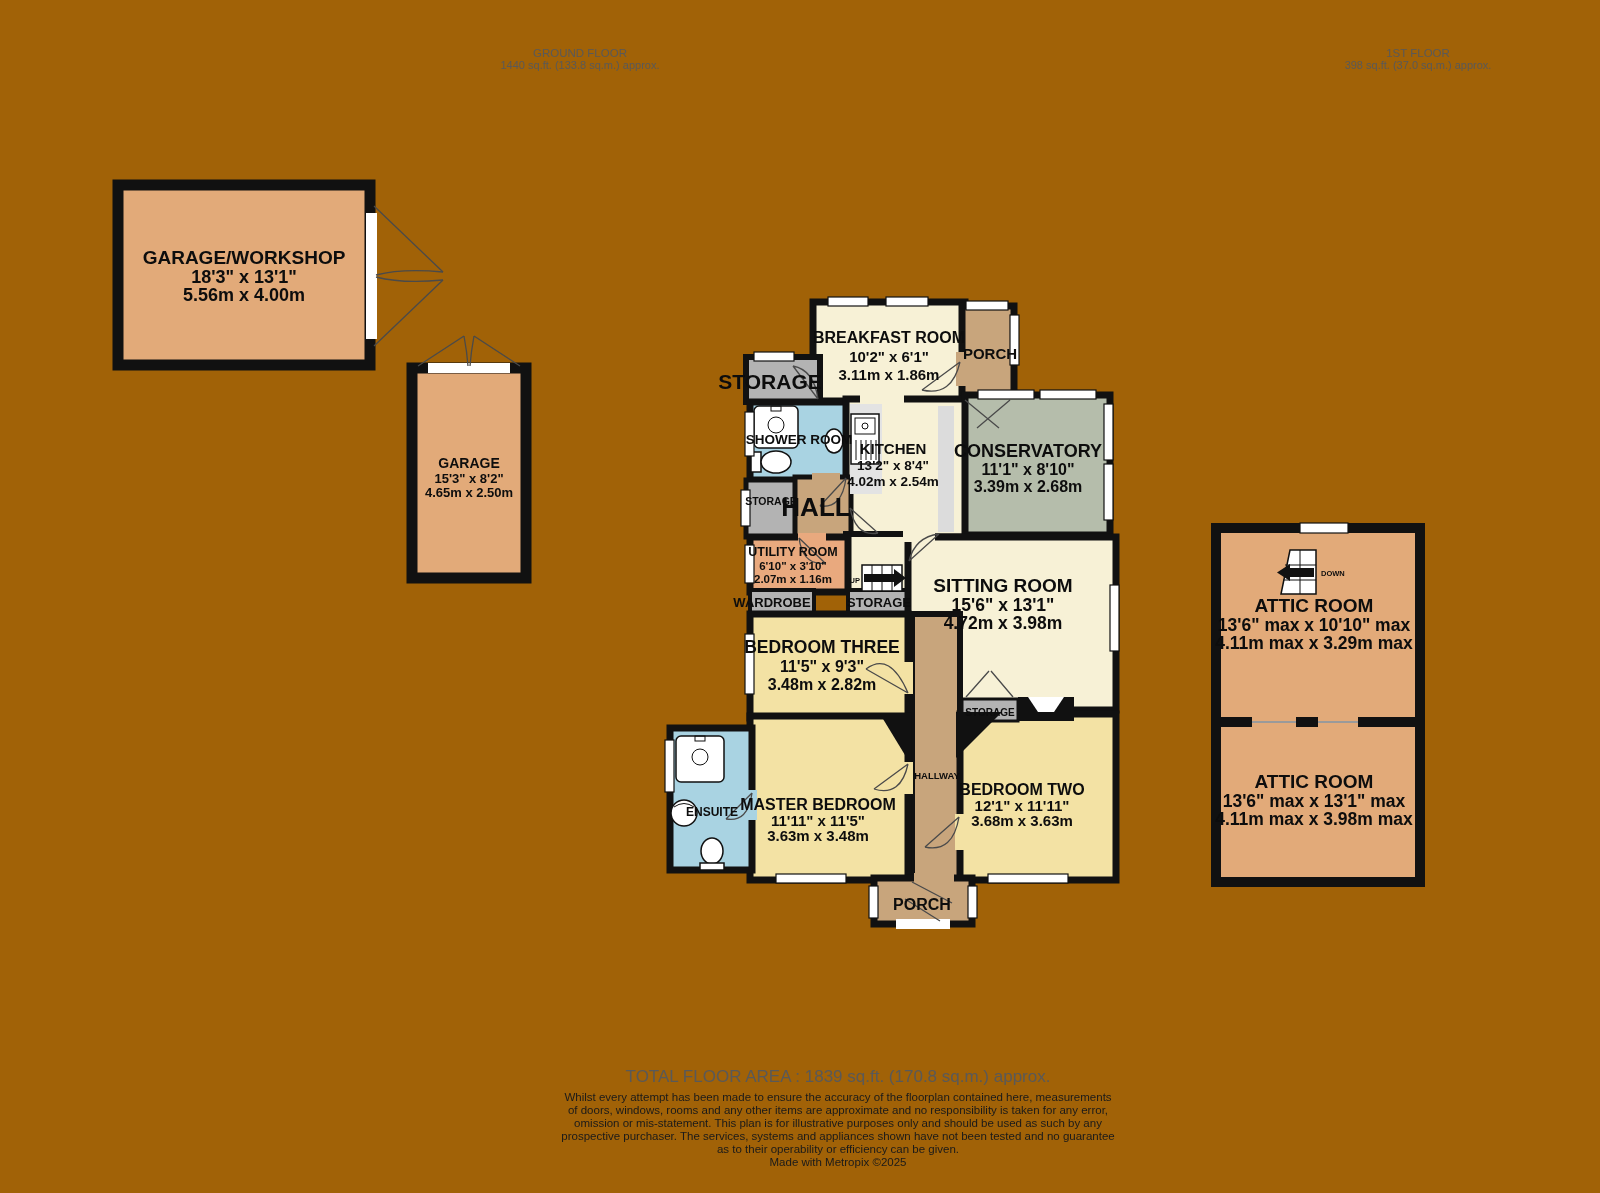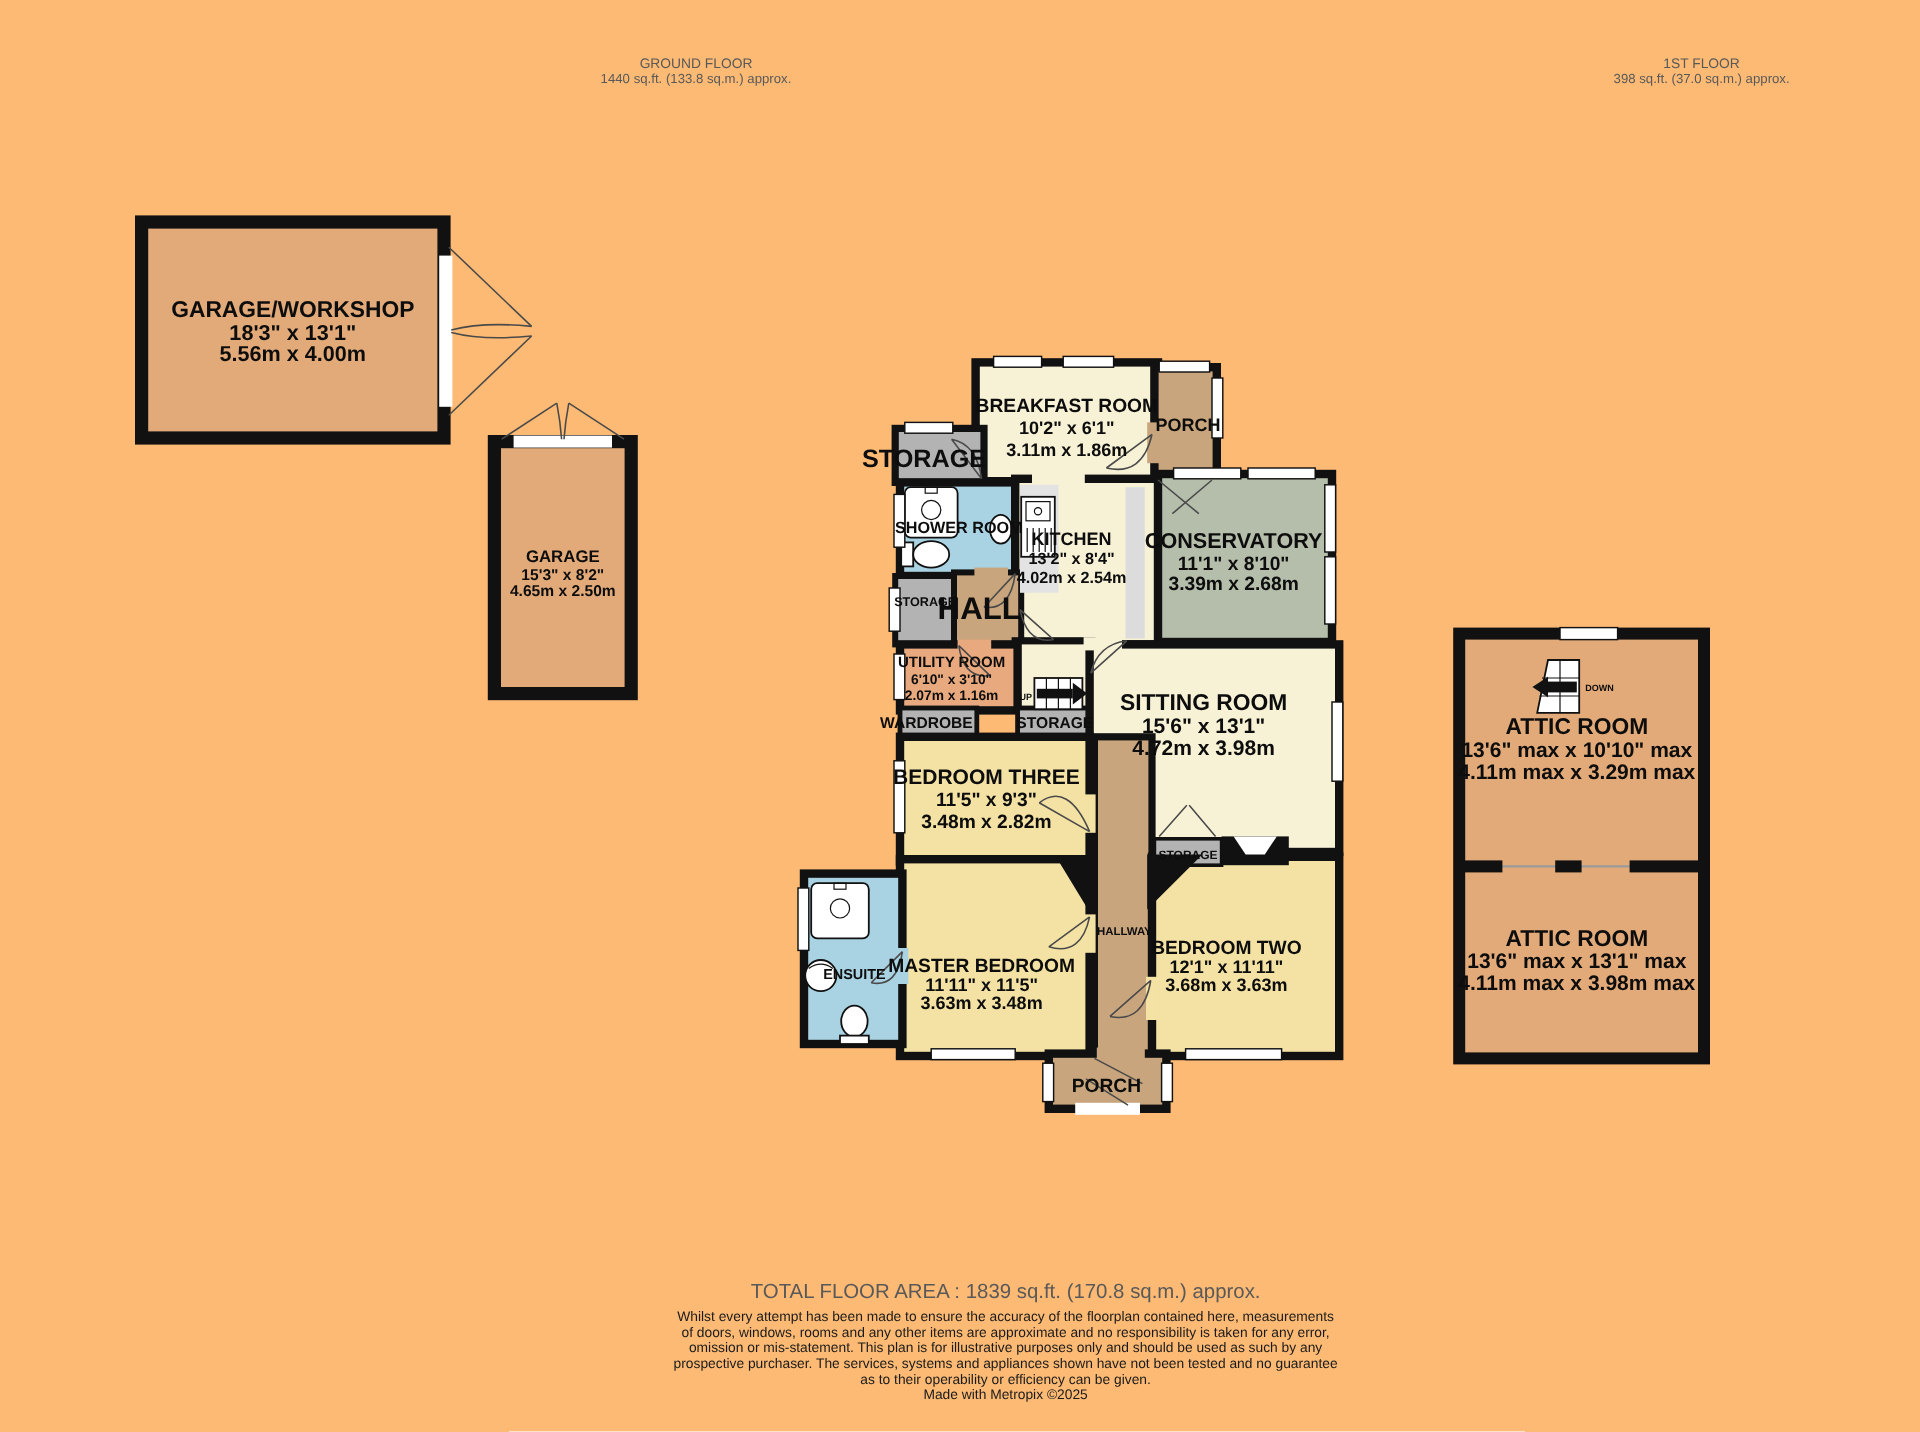--- a/index.html
+++ b/index.html
@@ -1,17 +1,17 @@
 <!DOCTYPE html>
 <html><head>
 <meta charset="utf-8">
 <style>
   html,body{margin:0;padding:0;background:#ffffff;}
   body{font-family:"Liberation Sans", sans-serif;}
-  .plan-wrap{position:relative;width:1600px;height:1193px;background:#fdba74;overflow:hidden;}
+  .plan-wrap{position:relative;width:1600px;height:1193px;background:#a16207;overflow:hidden;}
   svg text{font-family:"Liberation Sans", sans-serif;}
   .room-name,.room-dim{font-weight:bold;fill:#0d0d0d;}
   .closet-label{font-weight:bold;fill:#0d0d0d;}
   .hdr{fill:#595959;}
   .foot-total{fill:#595959;}
   .foot-line{fill:#1a1a1a;}
   .doorline{stroke:#4a4a4a;stroke-width:1.3;fill:none;}
   .fixture{fill:#ffffff;stroke:#111;stroke-width:1.5;}
   .fixdetail{fill:none;stroke:#111;stroke-width:1;}
 </style>

